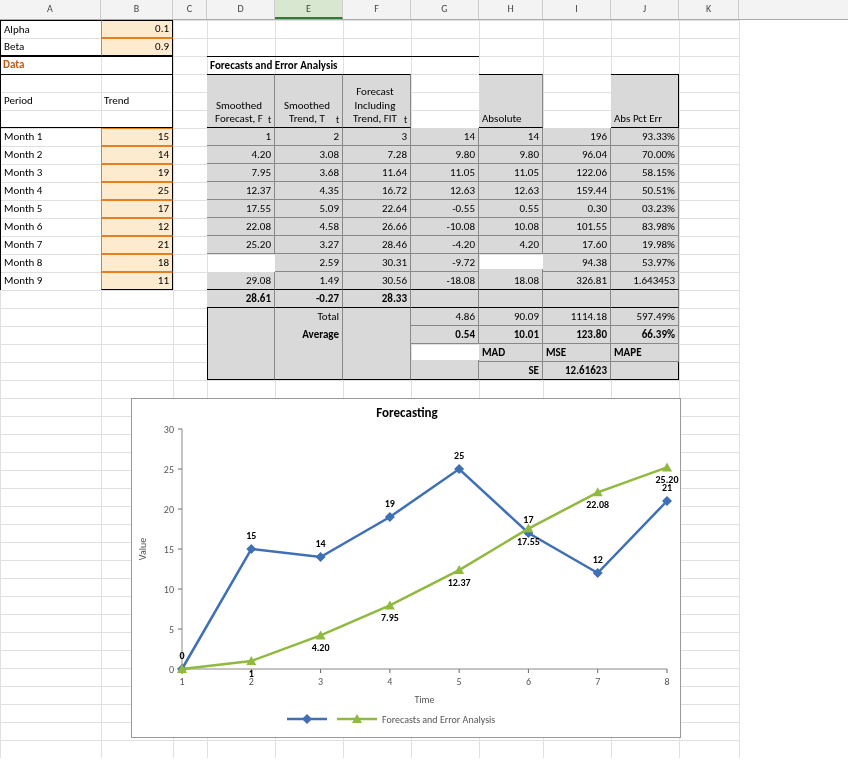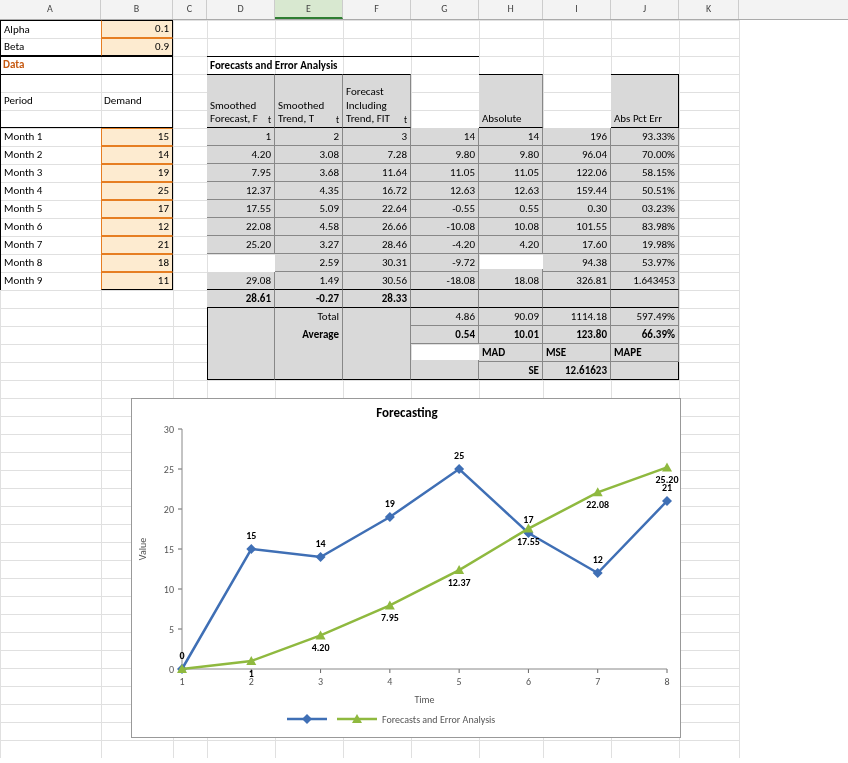--- a/index.html
+++ b/index.html
@@ -40,21 +40,21 @@
     align-items: center;
     font-size: 11px;
     line-height: 1.2;
     overflow: hidden;
     white-space: normal;
   }
   .r { justify-content: flex-end; text-align: right; }
   .l { justify-content: flex-start; }
   .grey { background: #d9d9d9; }
   .orange-b { border: 1px solid #e67e22; }
-  .black-t { border-top: 1.5px solid #000; }
+  .black-t { border-top: 1.5px solid #000; text-align: center; }
   .black-b { border-bottom: 1.5px solid #000; }
   .black-l { border-left: 1.5px solid #000; }
   .black-r { border-right: 1.5px solid #000; }
   .bold { font-weight: bold; }
   .orange-text { color: #c65911; font-weight: bold; }
   .chart-box {
     position: absolute;
     background: #fff;
     border: 1px solid #999;
   }
@@ -90,21 +90,21 @@
       <div style="position:absolute;left:611px;top:0;width:0;height:756px;border-left:1px solid #e0e0e0"></div>
       <div style="position:absolute;left:679px;top:0;width:0;height:756px;border-left:1px solid #e0e0e0"></div>
       <div style="position:absolute;left:739px;top:0;width:0;height:756px;border-left:1px solid #e0e0e0"></div>
       <div class="cell l black-t black-l" style="left: 0px; top: 0px; width: 101px; height: 18px;">Alpha</div>
       <div class="cell r orange-b black-t black-r" style="left: 101px; top: 0px; width: 72px; height: 18px; background: rgb(253, 235, 208);">0.1</div>
       <div class="cell l black-l black-b" style="left: 0px; top: 18px; width: 101px; height: 18px;">Beta</div>
       <div class="cell r orange-b black-b black-r" style="left: 101px; top: 18px; width: 72px; height: 18px; background: rgb(253, 235, 208);">0.9</div>
       <div class="cell l orange-text" style="left: 0px; top: 36px; width: 101px; height: 18px;">Data</div>
       <div class="cell l bold black-t" style="left: 207px; top: 36px; width: 272px; height: 18px;">Forecasts and Error Analysis</div>
       <div class="cell l black-l black-t black-b" style="left: 0px; top: 54px; width: 101px; height: 54px;">Period</div>
-      <div class="cell l black-t black-r black-b" style="left: 101px; top: 54px; width: 72px; height: 54px;">Demand</div>
+      <div class="cell l black-t black-r black-b" style="left: 101px; top: 54px; width: 72px; height: 54px;">Trend</div>
       <div class="cell l grey black-t black-b" style="left: 207px; top: 54px; width: 68px; height: 54px; border-right: 1px solid rgb(136, 136, 136); align-items: flex-end;">Smoothed Forecast, F<sub>t</sub></div>
       <div class="cell l grey black-t black-b" style="left: 275px; top: 54px; width: 68px; height: 54px; border-right: 1px solid rgb(136, 136, 136); align-items: flex-end;">Smoothed Trend, T<sub>t</sub></div>
       <div class="cell l grey black-t black-b" style="left: 343px; top: 54px; width: 68px; height: 54px; border-right: 1px solid rgb(136, 136, 136); align-items: flex-end;">Forecast Including Trend, FIT<sub>t</sub></div>
       <div class="cell l grey black-t black-b" style="left: 479px; top: 54px; width: 64px; height: 54px; border-right: 1px solid rgb(136, 136, 136); align-items: flex-end;">Absolute</div>
       <div class="cell l grey black-t black-b black-r" style="left: 611px; top: 54px; width: 68px; height: 54px; align-items: flex-end;">Abs Pct Err</div>
       <div class="cell l black-l" style="left: 0px; top: 108px; width: 101px; height: 18px;">Month 1</div>
       <div class="cell r orange-b black-r" style="left: 101px; top: 108px; width: 72px; height: 18px; background: rgb(253, 235, 208);">15</div>
       <div class="cell r grey" style="left: 207px; top: 108px; width: 68px; height: 18px; border-right: 1px solid rgb(136, 136, 136); border-bottom: 1px solid rgb(136, 136, 136);">1</div>
       <div class="cell r grey" style="left: 275px; top: 108px; width: 68px; height: 18px; border-right: 1px solid rgb(136, 136, 136); border-bottom: 1px solid rgb(136, 136, 136);">2</div>
       <div class="cell r grey" style="left: 343px; top: 108px; width: 68px; height: 18px; border-right: 1px solid rgb(136, 136, 136); border-bottom: 1px solid rgb(136, 136, 136);">3</div>

